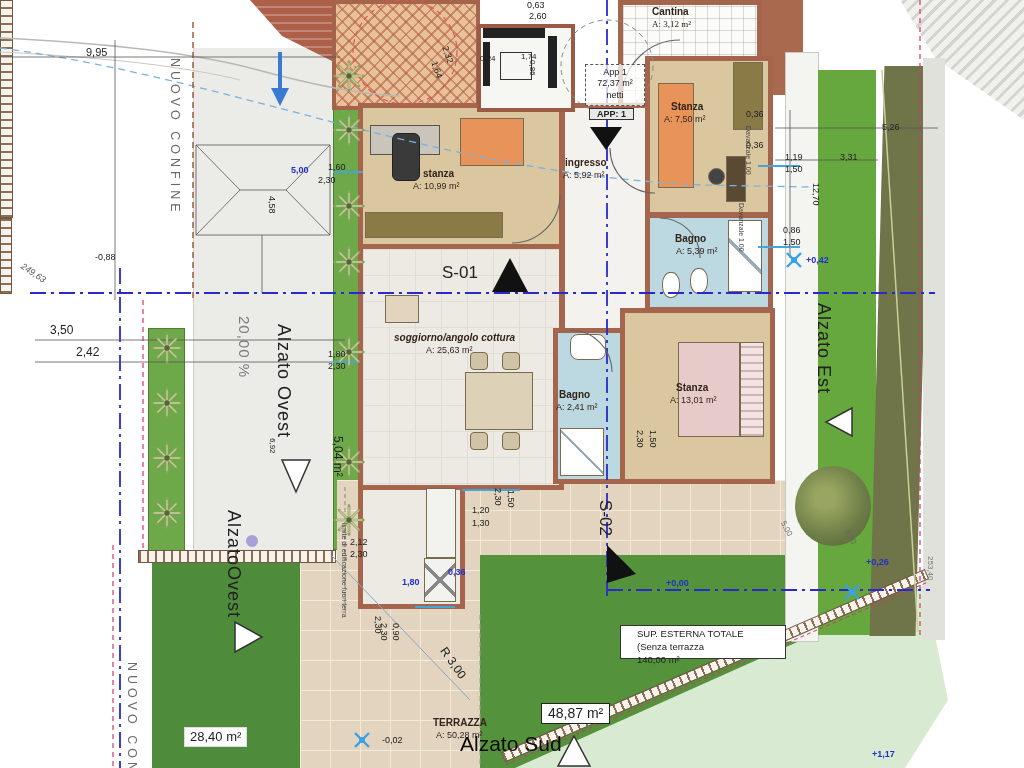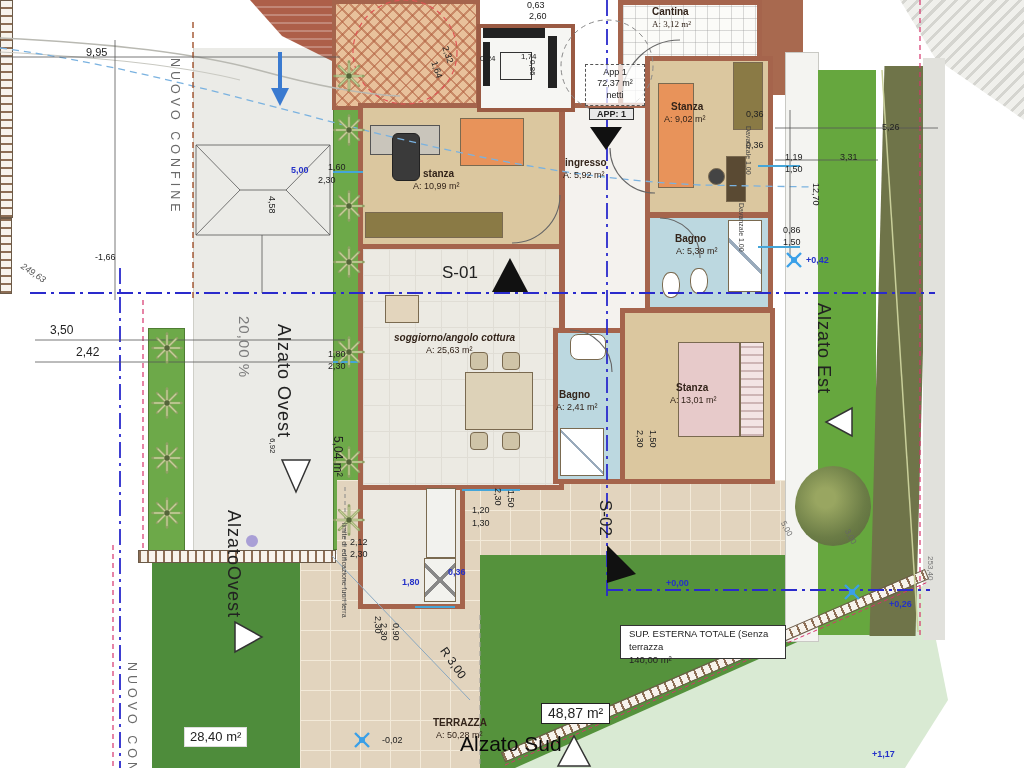--- a/index.html
+++ b/index.html
@@ -105,21 +105,21 @@
   .tinyg{font-size:8px;color:#777;}
   .d8g{font-size:8px;color:#666;}
   .conf{font-size:12.5px;color:#6a6a6a;letter-spacing:4px;}
   .boxed{background:#fff;border:1.5px solid #222;padding:2px 6px;font-size:14px;}
   .boxed13{background:#fff;border:1px solid #ddd;padding:2px 5px;font-size:13px;}
   .appbox{position:absolute;left:585px;top:64px;width:60px;height:42px;border:1px dashed #555;
         background:rgba(255,255,255,.75);text-align:center;font-size:9px;color:#222;line-height:1.25;padding-top:2px;}
   .appbadge{position:absolute;left:589px;top:108px;background:#e8e8e8;border:1px solid #333;
         font-size:9px;font-weight:700;padding:0 7px;color:#222;}
   .extbox{position:absolute;left:620px;top:625px;width:166px;height:34px;background:#fff;border:1px solid #333;
-        font-size:9.5px;color:#222;padding:2px 8px;line-height:1.35;}
+        font-size:9.5px;color:#222;padding:2px 16px;line-height:1.35;}
   svg{position:absolute;left:0;top:0;}
 </style>
 </head>
 <body>
 
 <div id="plan">
 
   <div class="area driveway"></div>
   <div class="area roofTL"></div>
   <div class="area hatchTR"></div>
@@ -302,21 +302,21 @@
       <span class="lbl d11" style="left: 86px; top: 47px;">9,95</span>
       <span class="lbl conf" style="left: 181px; top: 58px; transform: rotate(90deg);">NUOVO CONFINE</span>
       <span class="lbl " style="left: 449px; top: 45px; transform: rotate(72deg);">2,32</span>
       <span class="lbl " style="left: 438px; top: 60px; transform: rotate(72deg);">1,64</span>
       <span class="lbl d8" style="left: 480px; top: 55px;">0,24</span>
       <span class="lbl d8" style="left: 521px; top: 53px;">1,74</span>
       <span class="lbl d8" style="left: 536px; top: 60px; transform: rotate(90deg);">0,86</span>
       <span class="lbl room" style="left: 652px; top: 7px;">Cantina</span>
       <span class="lbl rma" style="left: 652px; top: 20px; font-family: Liberation Serif, serif;">A: 3,12 m²</span>
       <span class="lbl room" style="left: 671px; top: 102px;">Stanza</span>
-      <span class="lbl rma" style="left: 664px; top: 115px;">A: 9,02 m²</span>
+      <span class="lbl rma" style="left: 664px; top: 115px;">A: 7,50 m²</span>
       <span class="lbl " style="left: 746px; top: 110px;">0,36</span>
       <span class="lbl " style="left: 746px; top: 141px;">0,36</span>
       <span class="lbl " style="left: 785px; top: 153px;">1,19</span>
       <span class="lbl " style="left: 785px; top: 165px;">1,50</span>
       <span class="lbl " style="left: 840px; top: 153px;">3,31</span>
       <span class="lbl " style="left: 882px; top: 123px;">5,26</span>
       <span class="lbl " style="left: 820px; top: 183px; transform: rotate(90deg);">12,70</span>
       <span class="lbl tiny" style="left: 752px; top: 126px; transform: rotate(90deg);">Davanzale 1,00</span>
       <span class="lbl tiny" style="left: 745px; top: 203px; transform: rotate(90deg);">Davanzale 1,00</span>
       <span class="lbl " style="left: 783px; top: 226px;">0,86</span>
@@ -326,21 +326,21 @@
       <span class="lbl rma" style="left: 413px; top: 182px;">A: 10,99 m²</span>
       <span class="lbl room" style="left: 565px; top: 158px;">ingresso</span>
       <span class="lbl rma" style="left: 563px; top: 171px;">A: 5,92 m²</span>
       <span class="lbl room" style="left: 675px; top: 234px;">Bagno</span>
       <span class="lbl rma" style="left: 676px; top: 247px;">A: 5,39 m²</span>
       <span class="lbl blue" style="left: 291px; top: 166px;">5,00</span>
       <span class="lbl " style="left: 328px; top: 163px;">1,60</span>
       <span class="lbl " style="left: 318px; top: 176px;">2,30</span>
       <span class="lbl " style="left: 276px; top: 196px; transform: rotate(90deg);">4,58</span>
       <span class="lbl it" style="left: 24px; top: 262px; transform: rotate(33deg);">249,63</span>
-      <span class="lbl " style="left: 95px; top: 253px;">-1,66</span>
+      <span class="lbl " style="left: 95px; top: 253px;">-0,88</span>
       <span class="lbl d12" style="left: 50px; top: 324px;">3,50</span>
       <span class="lbl d12" style="left: 76px; top: 346px;">2,42</span>
       <span class="lbl g15" style="left: 252px; top: 316px; transform: rotate(90deg);">20,00 %</span>
       <span class="lbl big" style="left: 293px; top: 324px; transform: rotate(90deg);">Alzato Ovest</span>
       <span class="lbl d8" style="left: 276px; top: 438px; transform: rotate(90deg);">6,92</span>
       <span class="lbl " style="left: 328px; top: 350px;">1,80</span>
       <span class="lbl " style="left: 328px; top: 362px;">2,30</span>
       <span class="lbl d12" style="left: 344px; top: 436px; transform: rotate(90deg);">5,04 m²</span>
       <span class="lbl sec" style="left: 442px; top: 264px;">S-01</span>
       <span class="lbl room" style="left: 394px; top: 333px; font-style: italic;">soggiorno/angolo cottura</span>
@@ -366,21 +366,21 @@
       <span class="lbl " style="left: 400px; top: 623px; transform: rotate(90deg);">0,90</span>
       <span class="lbl " style="left: 388px; top: 623px; transform: rotate(90deg);">2,30</span>
       <span class="lbl d12" style="left: 448px; top: 645px; transform: rotate(55deg);">R 3,00</span>
       <span class="lbl " style="left: 382px; top: 736px; text-align: center;">-0,02</span>
       <span class="lbl room" style="left: 433px; top: 718px;">TERRAZZA</span>
       <span class="lbl rma" style="left: 436px; top: 731px;">A: 50,28 m²</span>
       <span class="lbl big20" style="left: 460px; top: 733px;">Alzato Sud</span>
       <span class="lbl boxed" style="left: 541px; top: 703px;">48,87 m²</span>
       <span class="lbl boxed13" style="left: 184px; top: 727px;">28,40 m²</span>
       <span class="lbl blue" style="left: 666px; top: 579px;">+0,00</span>
-      <span class="lbl blue" style="left: 866px; top: 600px; margin-left: 23px;">+0,26</span>
+      <span class="lbl blue" style="left: 866px; top: 558px;">+0,26</span>
       <span class="lbl tinyg" style="left: 934px; top: 556px; transform: rotate(90deg);">253,40</span>
       <span class="lbl blue" style="left: 872px; top: 750px;">+1,17</span>
       <span class="lbl big" style="left: 833px; top: 303px; transform: rotate(90deg);">Alzato Est</span>
       <span class="lbl conf" style="left: 138px; top: 662px; transform: rotate(90deg);">NUOVO CONFINE</span>
       <span class="lbl d8g" style="left: 786px; top: 520px; transform: rotate(62deg);">5,00</span>
       <span class="lbl d8g" style="left: 850px; top: 528px; transform: rotate(62deg);">3,00</span>
     </div>
 </div>
 
 </body></html>

